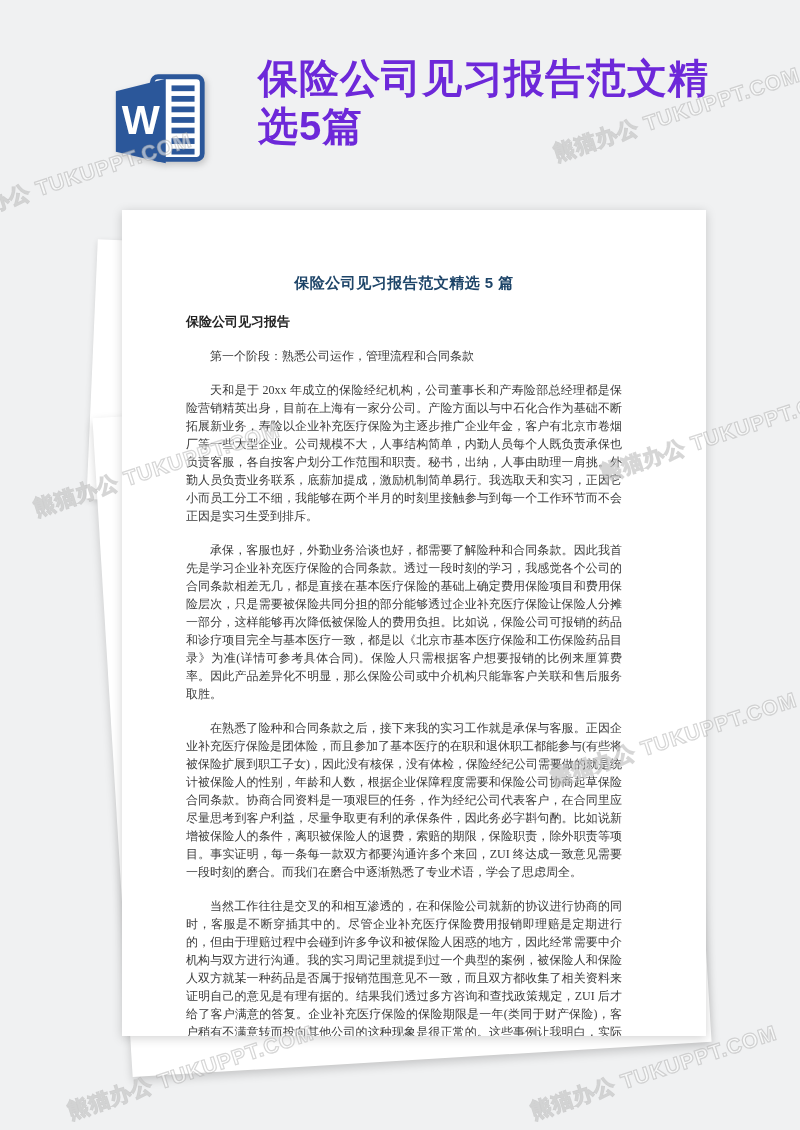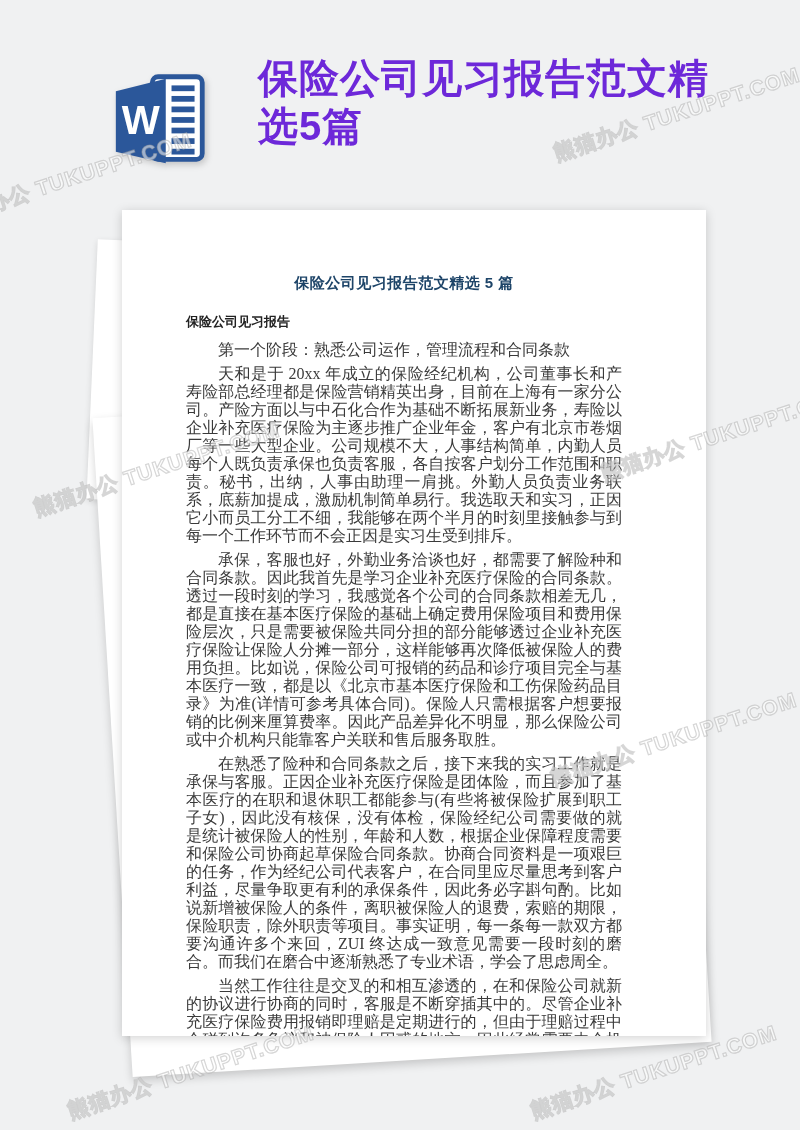--- a/index.html
+++ b/index.html
@@ -86,26 +86,26 @@
     font-family: "Liberation Sans", sans-serif;
   }
   .doc-heading {
     font-size: 13px;
     font-weight: 700;
     color: #222222;
     margin: 0 0 10px 0;
     font-family: "Liberation Serif", serif;
   }
   .doc-para {
-    font-size: 16px;
+    font-size: 12px;
     line-height: 18px;
     color: #3a3a3a;
     text-align: justify;
     text-indent: 2em;
-    margin: 0 0 6px 0;
+    margin: 16px 0 6px 0;
     font-family: "Liberation Serif", serif;
   }
 
   
   .wm {
     position: absolute;
     white-space: nowrap;
     font-size: 21px;
     font-weight: 700;
     letter-spacing: 1px;

